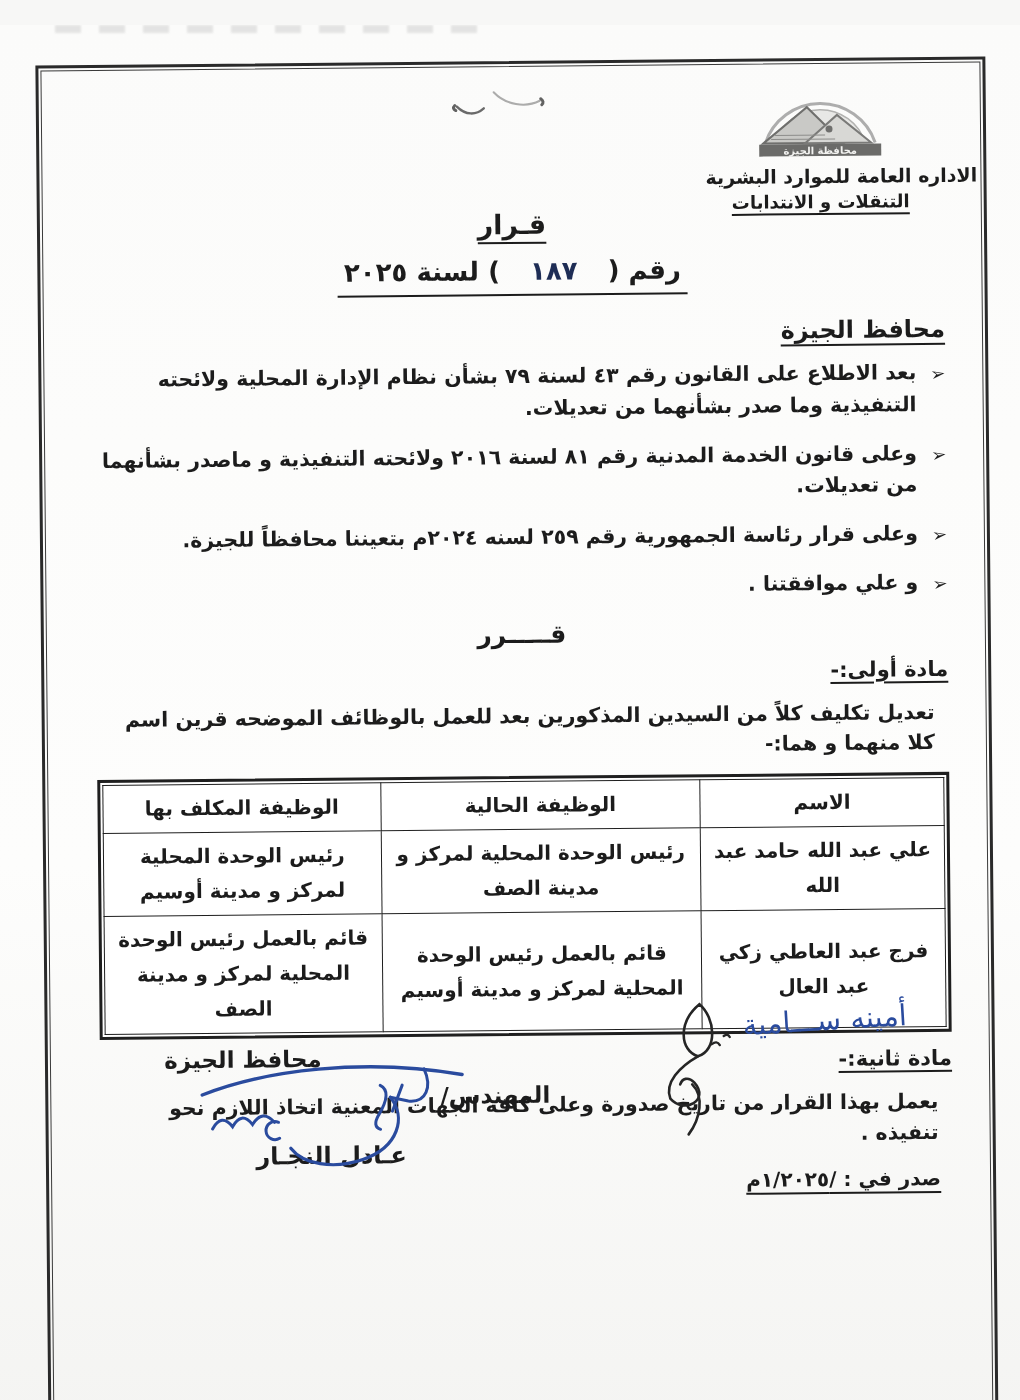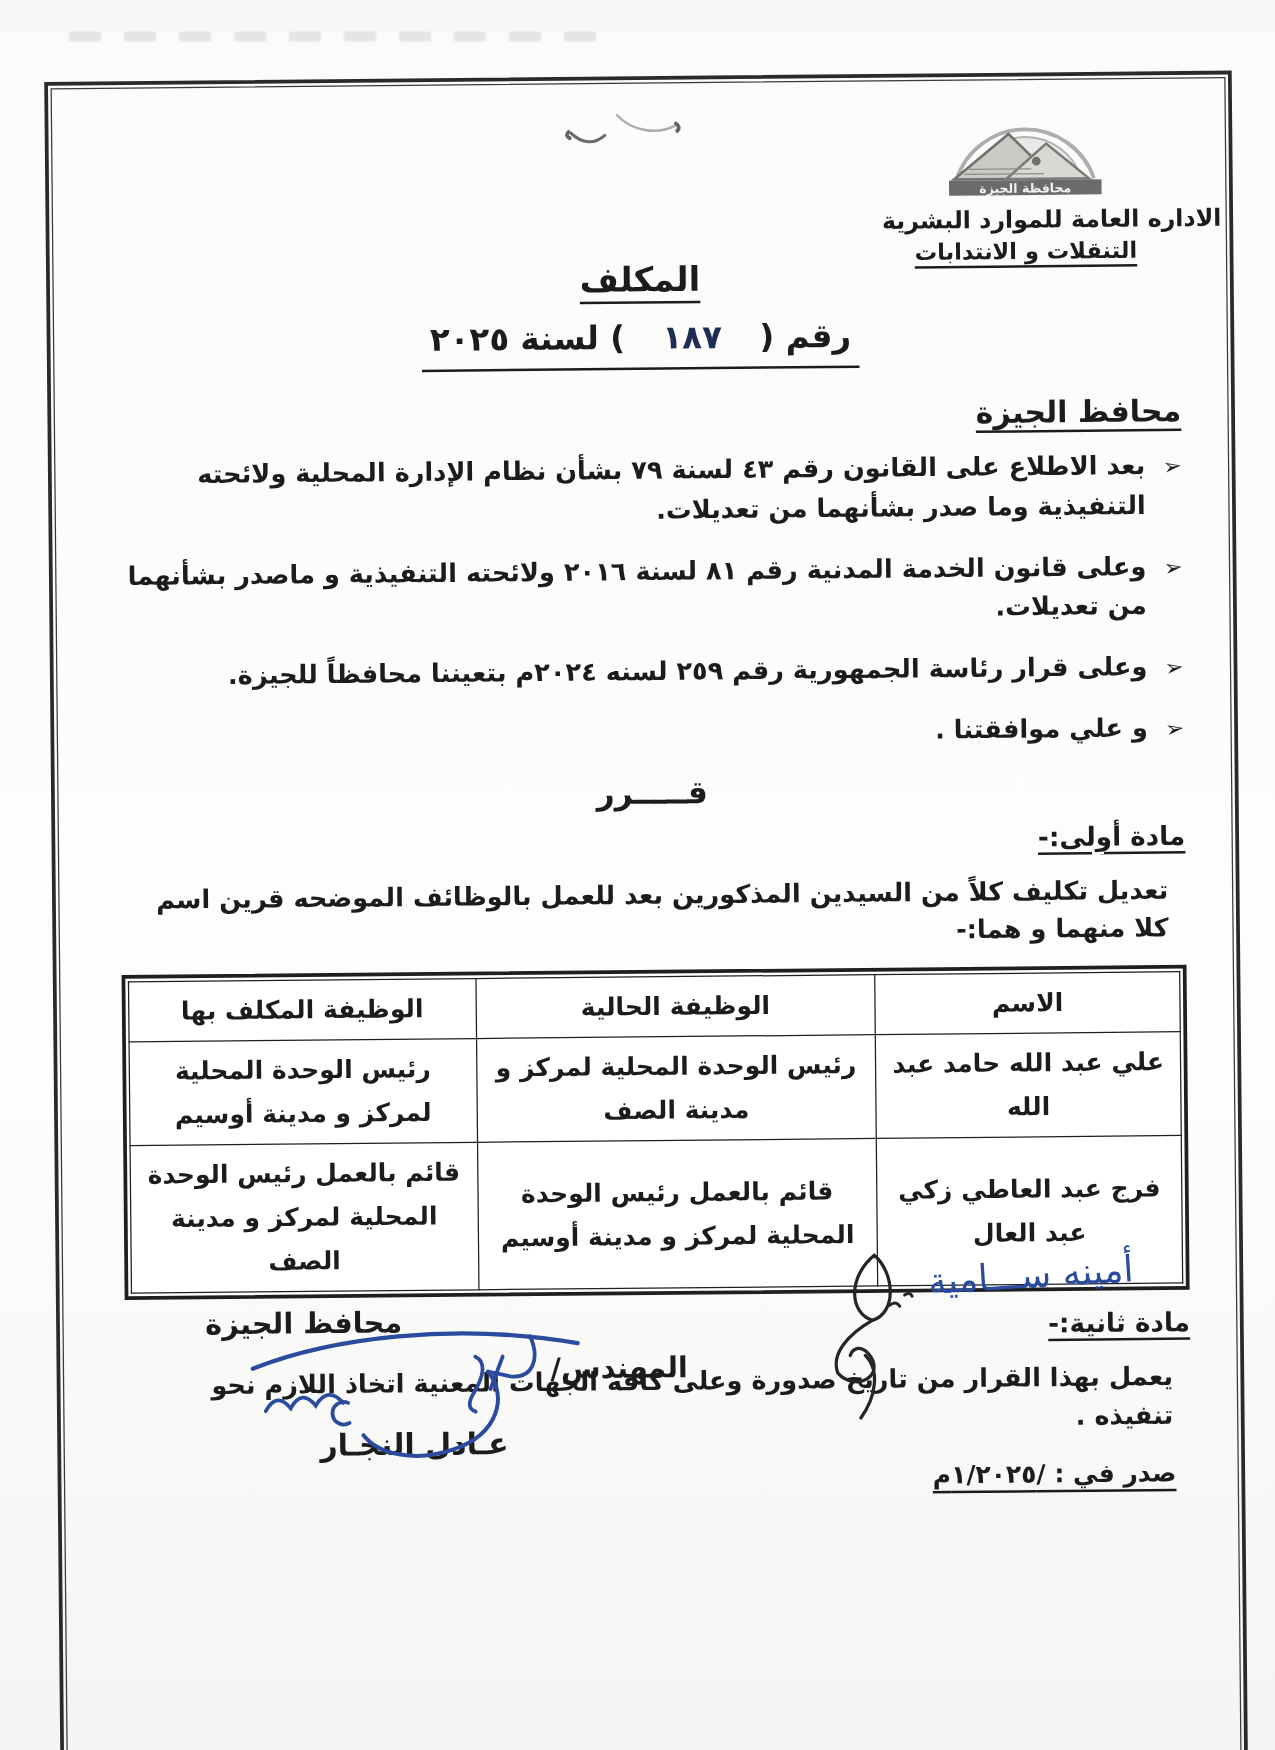--- a/index.html
+++ b/index.html
@@ -95,21 +95,21 @@
         <line x1="26" y1="54" x2="90" y2="54" stroke="#8d8d8b" stroke-width="1"></line>
         <circle cx="84" cy="44" r="3.5" fill="#6f6f6d"></circle>
         <rect x="14" y="59" width="122" height="12" fill="#6b6b69"></rect>
         <text x="75" y="69" text-anchor="middle" font-size="10" font-weight="bold" fill="#f2f2f0">محافظة الجيزة</text>
       </svg>
       <div class="org1 ink">الاداره العامة للموارد البشرية</div>
       <div class="org2 ink">التنقلات و الانتدابات</div>
     </header>
 
     <div class="title-block">
-      <span class="title-word ink">المكلف</span>
+      <span class="title-word ink">قـرار</span>
       <div class="title-number ink">
         <span class="uline">
           <span>رقم (</span><span class="hand-number">١٨٧</span><span>) لسنة ٢٠٢٥</span>
         </span>
       </div>
     </div>
 
     <div class="content ink">
       <div class="sect-head">محافظ الجيزة</div>
 

